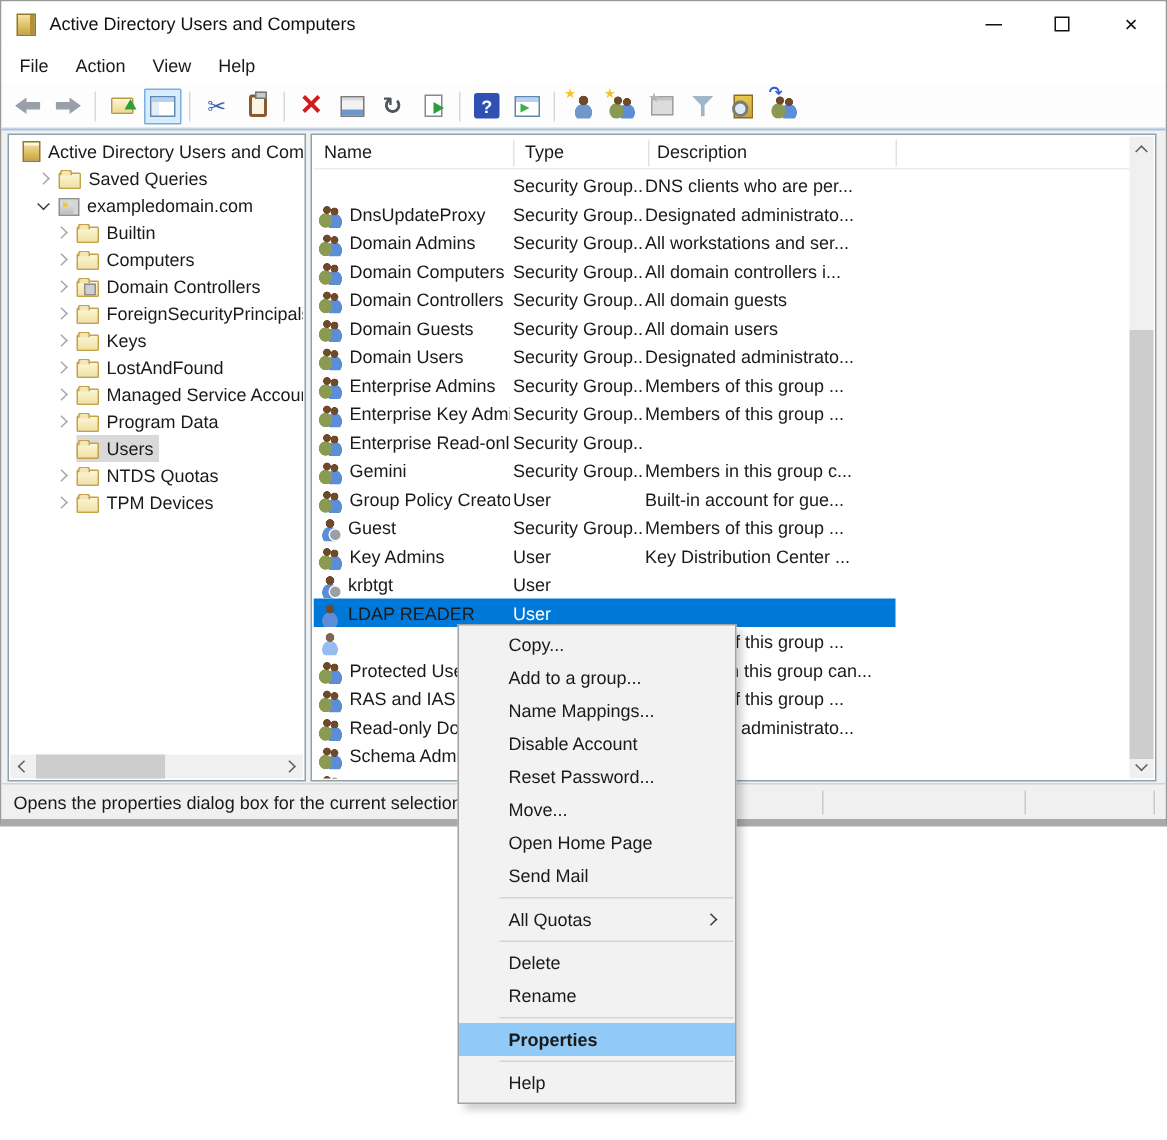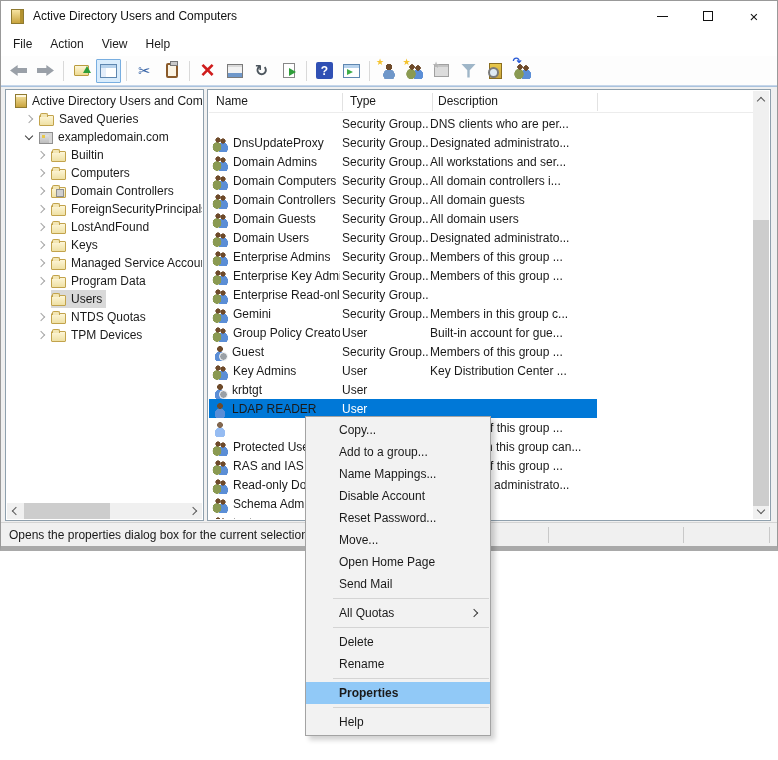--- a/index.html
+++ b/index.html
@@ -331,29 +331,29 @@
             <span class="t-inner">
               <span class="ticon ic-folder"></span>
               <span>ForeignSecurityPrincipals</span>
             </span>
           </div>
 
           <div class="tree-item lvl2">
             <span class="chev chev-collapsed"></span>
             <span class="t-inner">
               <span class="ticon ic-folder"></span>
+              <span>Keys</span>
+            </span>
+          </div>
+
+          <div class="tree-item lvl2">
+            <span class="chev chev-collapsed"></span>
+            <span class="t-inner">
+              <span class="ticon ic-folder"></span>
               <span>LostAndFound</span>
-            </span>
-          </div>
-
-          <div class="tree-item lvl2">
-            <span class="chev chev-collapsed"></span>
-            <span class="t-inner">
-              <span class="ticon ic-folder"></span>
-              <span>Keys</span>
             </span>
           </div>
 
           <div class="tree-item lvl2">
             <span class="chev chev-collapsed"></span>
             <span class="t-inner">
               <span class="ticon ic-folder"></span>
               <span>Managed Service Accounts</span>
             </span>
           </div>

